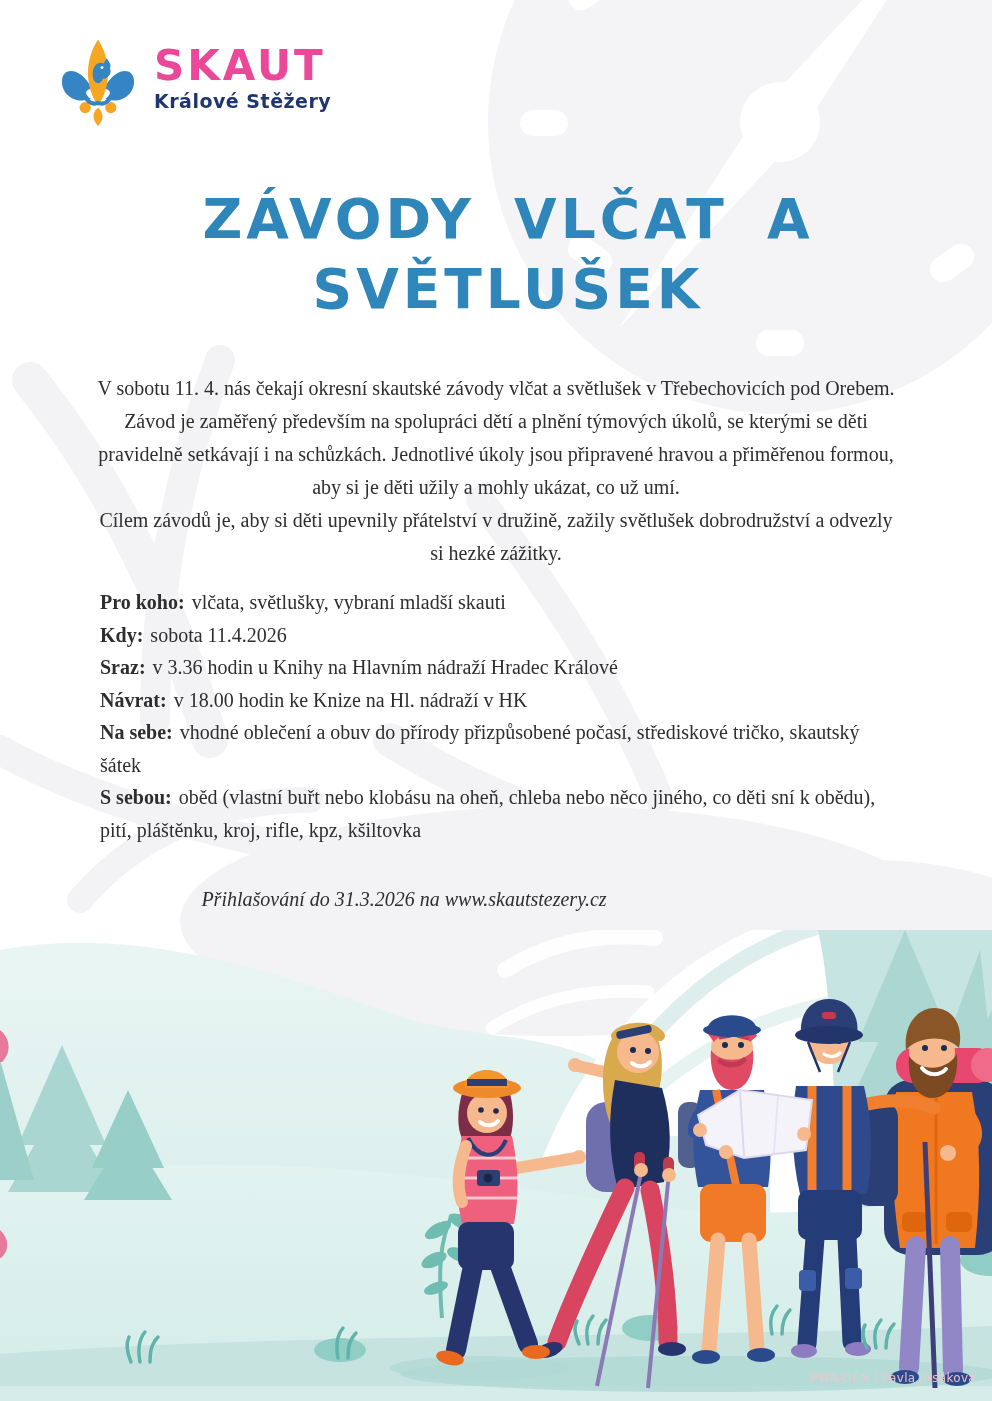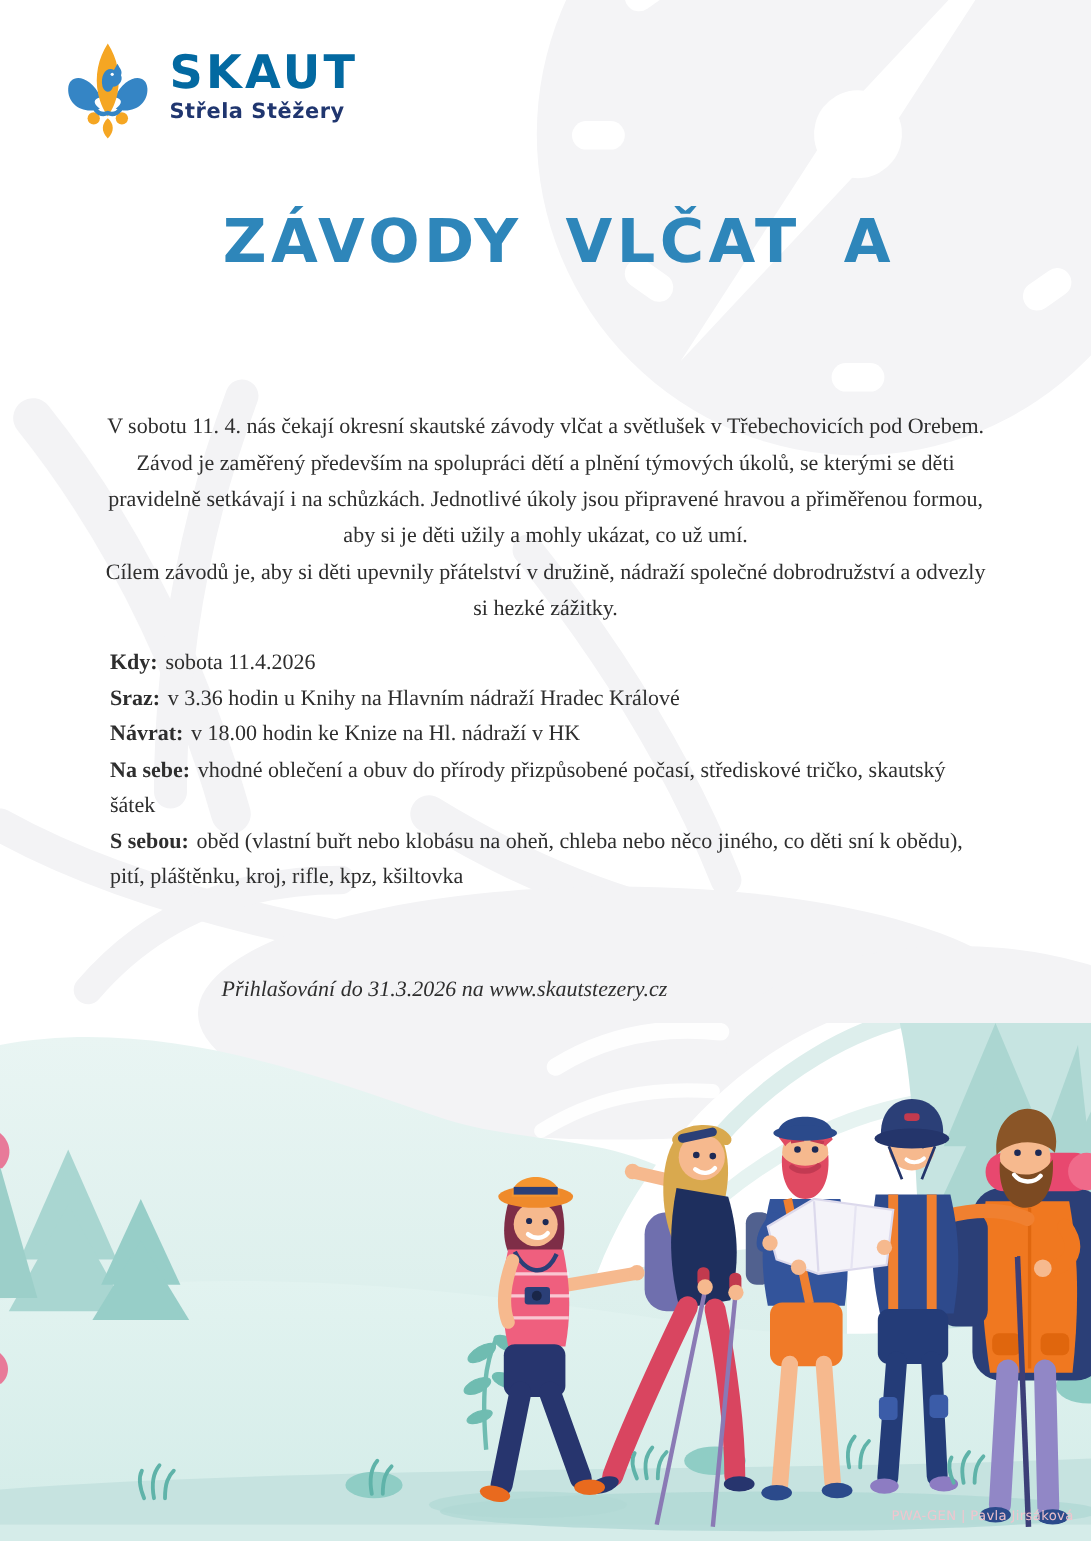--- a/index.html
+++ b/index.html
@@ -11,21 +11,21 @@
   }
   
   .bg-layer{position:absolute;z-index:0;}
   .blob{position:absolute;background:#f3f3f5;border-radius:50%;z-index:0;}
   
   .logo{position:absolute;left:58px;top:36px;display:flex;align-items:flex-start;z-index:2;}
   .logo svg{display:block;}
   .logo-text{margin-left:16px;padding-top:8px;}
   .brand{
     font-family:"DejaVu Sans", sans-serif;font-weight:800;font-size:42px;
-    letter-spacing:3px;color:#0369a1;line-height:44px;
+    letter-spacing:3px;color:#ec4899;line-height:44px;
   }
   .brand-sub{
     font-family:"DejaVu Sans", sans-serif;font-weight:700;font-size:19px;
     color:#20366f;line-height:26px;letter-spacing:0.5px;
   }
   
   .title{
     position:absolute;top:172px;left:0;width:992px;text-align:center;z-index:2;
     font-family:"DejaVu Sans", sans-serif;font-weight:800;
     font-size:55px;line-height:70px;letter-spacing:4px;word-spacing:16px;
@@ -102,34 +102,36 @@
     <path d="M44,52 C41,38 49,29 57,33 L61,26 C64,32 67,34 65,39 C68,45 62,52 56,52 C54,59 47,60 44,52 Z" fill="#3585c5"></path>
     <circle cx="55" cy="38" r="1.8" fill="#ffffff"></circle>
 
     <circle cx="34" cy="88" r="7" fill="#f5a623"></circle>
     <circle cx="66" cy="88" r="7" fill="#f5a623"></circle>
     <path d="M50,88 C57,94 58,103 50,111 C42,103 43,94 50,88 Z" fill="#f5a623"></path>
     <path d="M36,78 C40,83 45,84 50,82 C55,84 60,83 64,78" fill="none" stroke="#3585c5" stroke-width="5" stroke-linecap="round"></path>
   </svg>
   <div class="logo-text">
     <div class="brand">SKAUT</div>
-    <div class="brand-sub">Střela Stěžery</div>
+    <div class="brand-sub">Králové Stěžery</div>
   </div>
 </header>
 
 <h1 class="title">
   <span>ZÁVODY VLČAT A</span><br>
+  <span>SVĚTLUŠEK</span>
 </h1>
 
 <div class="intro">
   <p>V sobotu 11. 4. nás čekají okresní skautské závody vlčat a světlušek v Třebechovicích pod Orebem. Závod je zaměřený především na spolupráci dětí a plnění týmových úkolů, se kterými se děti pravidelně setkávají i na schůzkách. Jednotlivé úkoly jsou připravené hravou a přiměřenou formou, aby si je děti užily a mohly ukázat, co už umí.</p>
-  <p>Cílem závodů je, aby si děti upevnily přátelství v družině, nádraží společné dobrodružství a odvezly si hezké zážitky.</p>
+  <p>Cílem závodů je, aby si děti upevnily přátelství v družině, zažily světlušek dobrodružství a odvezly si hezké zážitky.</p>
 </div>
 
 <div class="details">
+  <div><span class="detail-label">Pro koho:</span><span>vlčata, světlušky, vybraní mladší skauti</span></div>
   <div><span class="detail-label">Kdy:</span><span>sobota 11.4.2026</span></div>
   <div><span class="detail-label">Sraz:</span><span>v 3.36 hodin u Knihy na Hlavním nádraží Hradec Králové</span></div>
   <div><span class="detail-label">Návrat:</span><span>v 18.00 hodin ke Knize na Hl. nádraží v HK</span></div>
   <div><span class="detail-label">Na sebe:</span><span>vhodné oblečení a obuv do přírody přizpůsobené počasí, střediskové tričko, skautský šátek</span></div>
   <div><span class="detail-label">S sebou:</span><span>oběd (vlastní buřt nebo klobásu na oheň, chleba nebo něco jiného, co děti sní k obědu), pití, pláštěnku, kroj, rifle, kpz, kšiltovka</span></div>
 </div>
 
 <div class="signup">Přihlašování do 31.3.2026 na www.skautstezery.cz</div>
 
 <div class="illustration">

